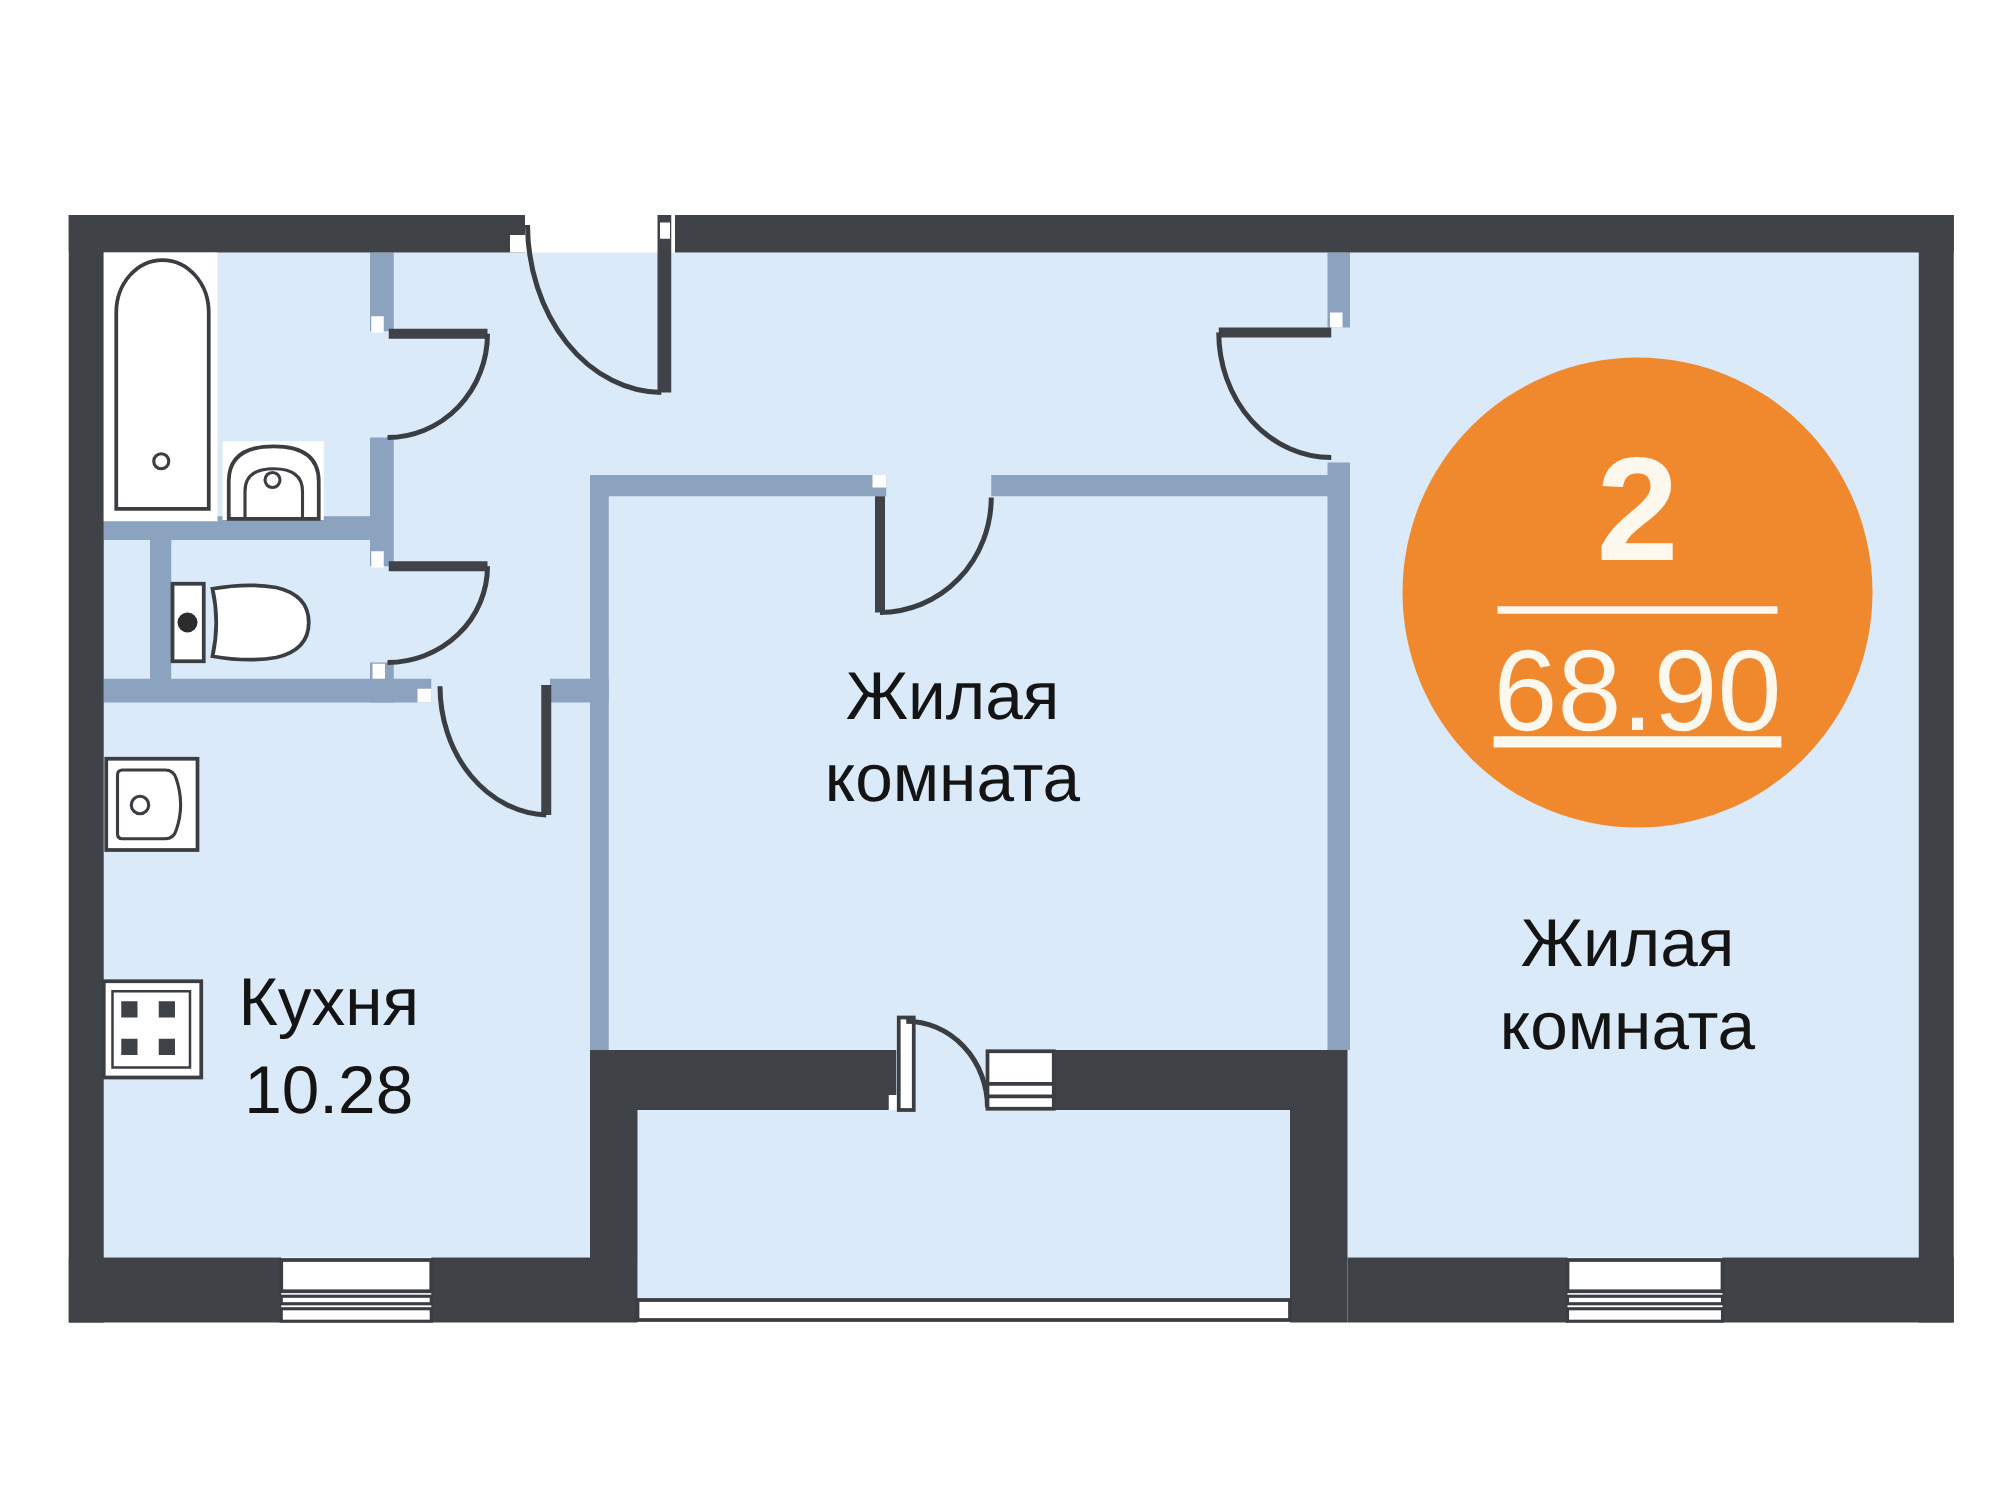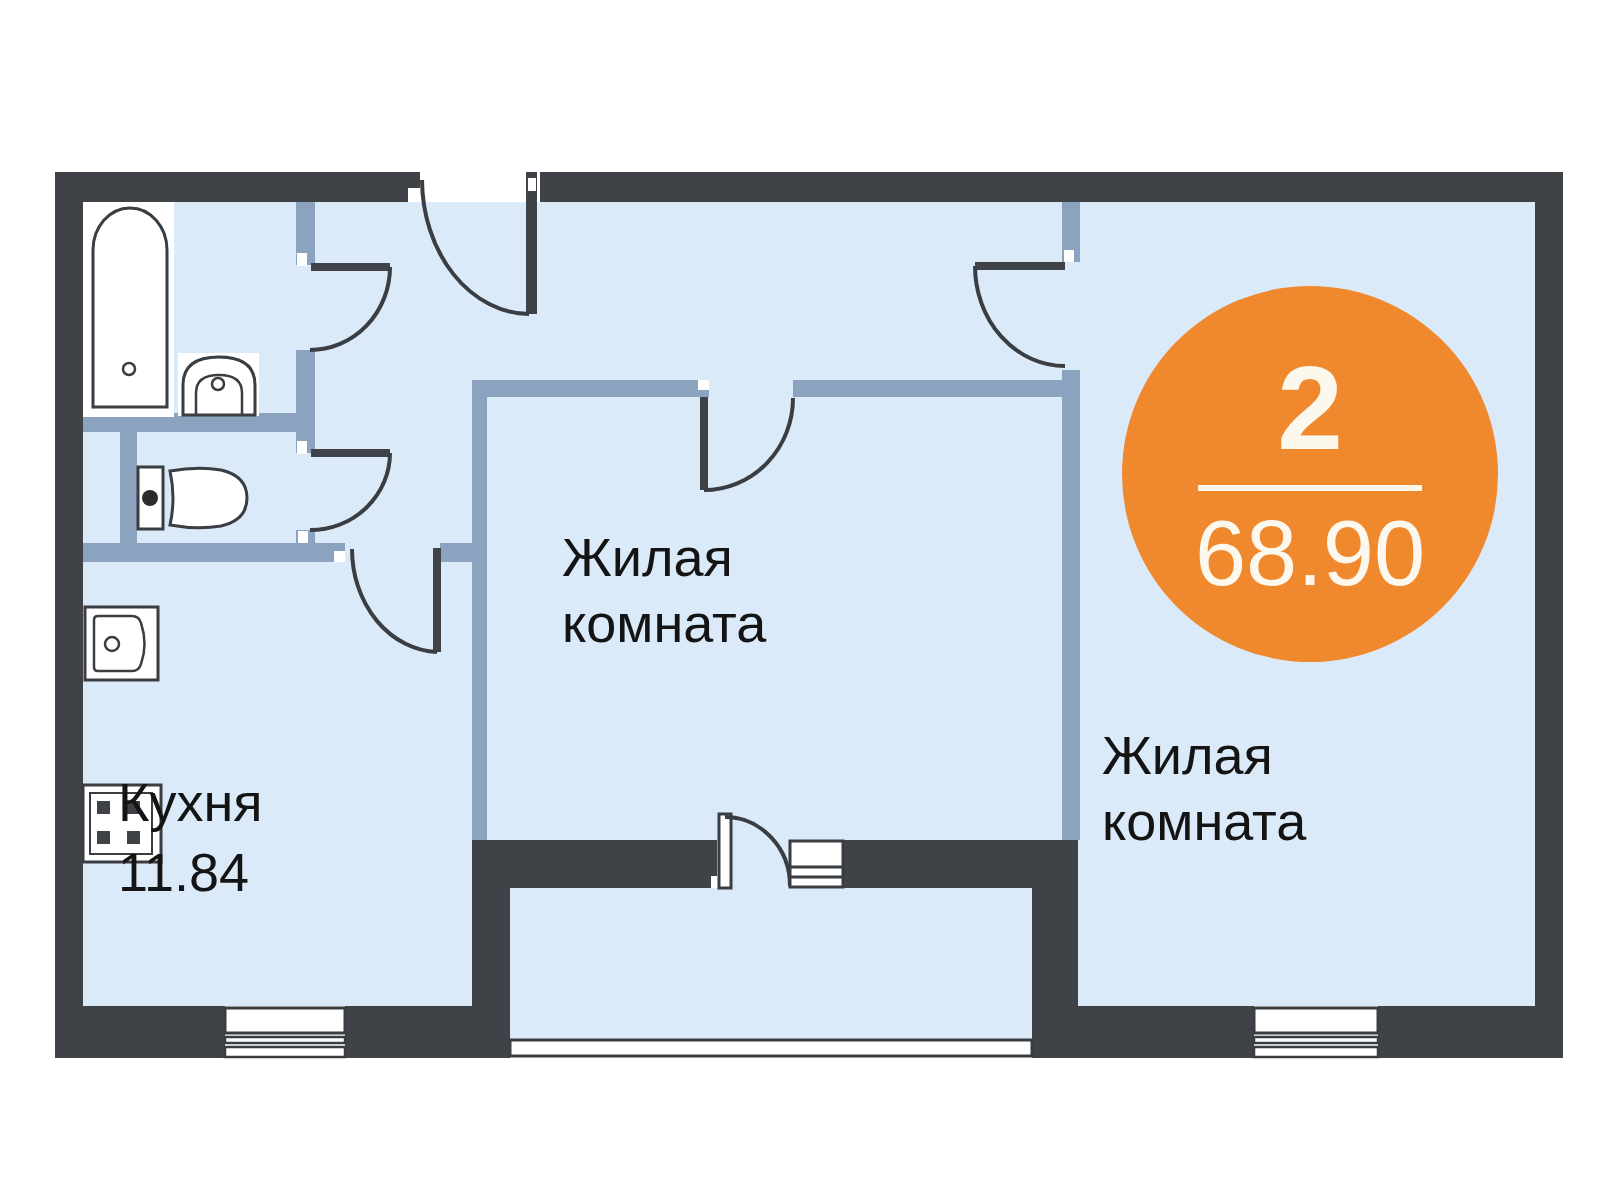--- a/index.html
+++ b/index.html
@@ -2,28 +2,28 @@
 <html><head>
 <meta charset="utf-8">
 <style>
   html,body{margin:0;padding:0;background:#fff;}
   #stage{position:relative;width:1600px;height:1200px;background:#ffffff;overflow:hidden;
          font-family:"Liberation Sans","DejaVu Sans",sans-serif;}
   .abs{position:absolute;}
   .floor{background:#DBEAF8;}
   .wd{background:#3F4246;}   
   .wp{background:#8CA3BF;}   
-  .room-label{position:absolute;color:#141414;font-size:54px;line-height:66px;}
+  .room-label{position:absolute;text-align:center;color:#141414;font-size:54px;line-height:66px;}
   .kitchen-label{line-height:70px;margin-top:40px;}
   .badge{position:absolute;left:1122px;top:286px;width:376px;height:376px;border-radius:50%;
          background:#F0882D;display:flex;flex-direction:column;align-items:center;justify-content:center;
          color:#FCF8EE;}
   .badge-rooms{font-size:118px;font-weight:bold;line-height:1;}
   .badge-divider{width:224px;height:6px;background:#FCF8EE;margin:18px 0 16px;}
-  .badge-area{font-size:92px;line-height:1;}
+  .badge-area{font-size:92px;line-height:1;text-decoration:underline;}
   svg{position:absolute;left:0;top:0;}
   .ln{stroke:#3A3D41;fill:none;}
   .fw{fill:#ffffff;}
 </style>
 </head>
 <body>
 
 <div id="stage">
 
   <div class="abs floor" style="left:83px;top:202px;width:1452px;height:804px;"></div>
@@ -163,21 +163,21 @@
     <div>комната</div>
   </div>
 
   <div class="room-label" style="left:1102px;top:722px;width:400px;">
     <div>Жилая</div>
     <div>комната</div>
   </div>
 
   <div class="room-label kitchen-label" style="left:118px;top:727px;width:290px;">
     <div>Кухня</div>
-    <div>11.84</div>
+    <div>10.28</div>
   </div>
 
   <div class="badge">
     <div class="badge-rooms">2</div>
     <div class="badge-divider"></div>
     <div class="badge-area">68.90</div>
   </div>
 
 </div>
 

